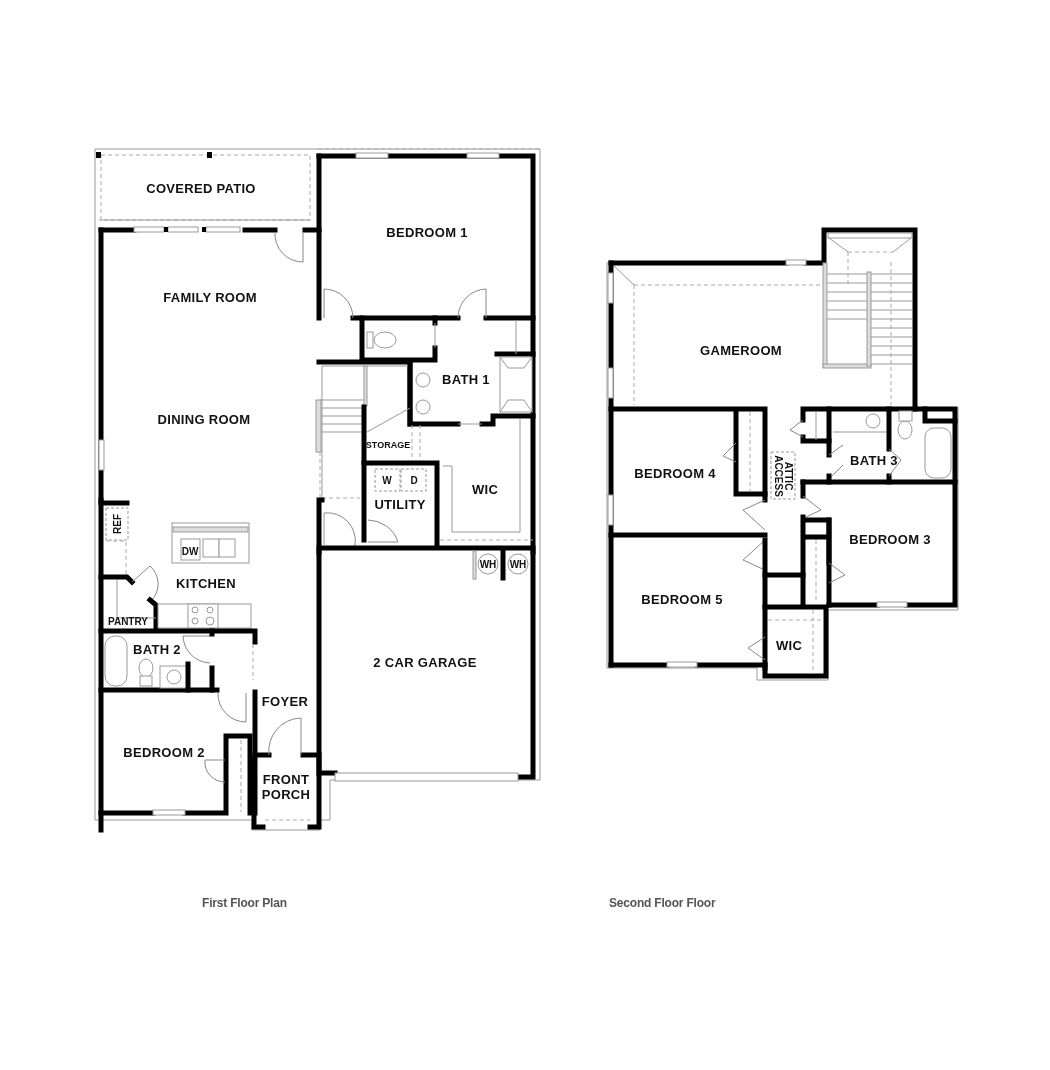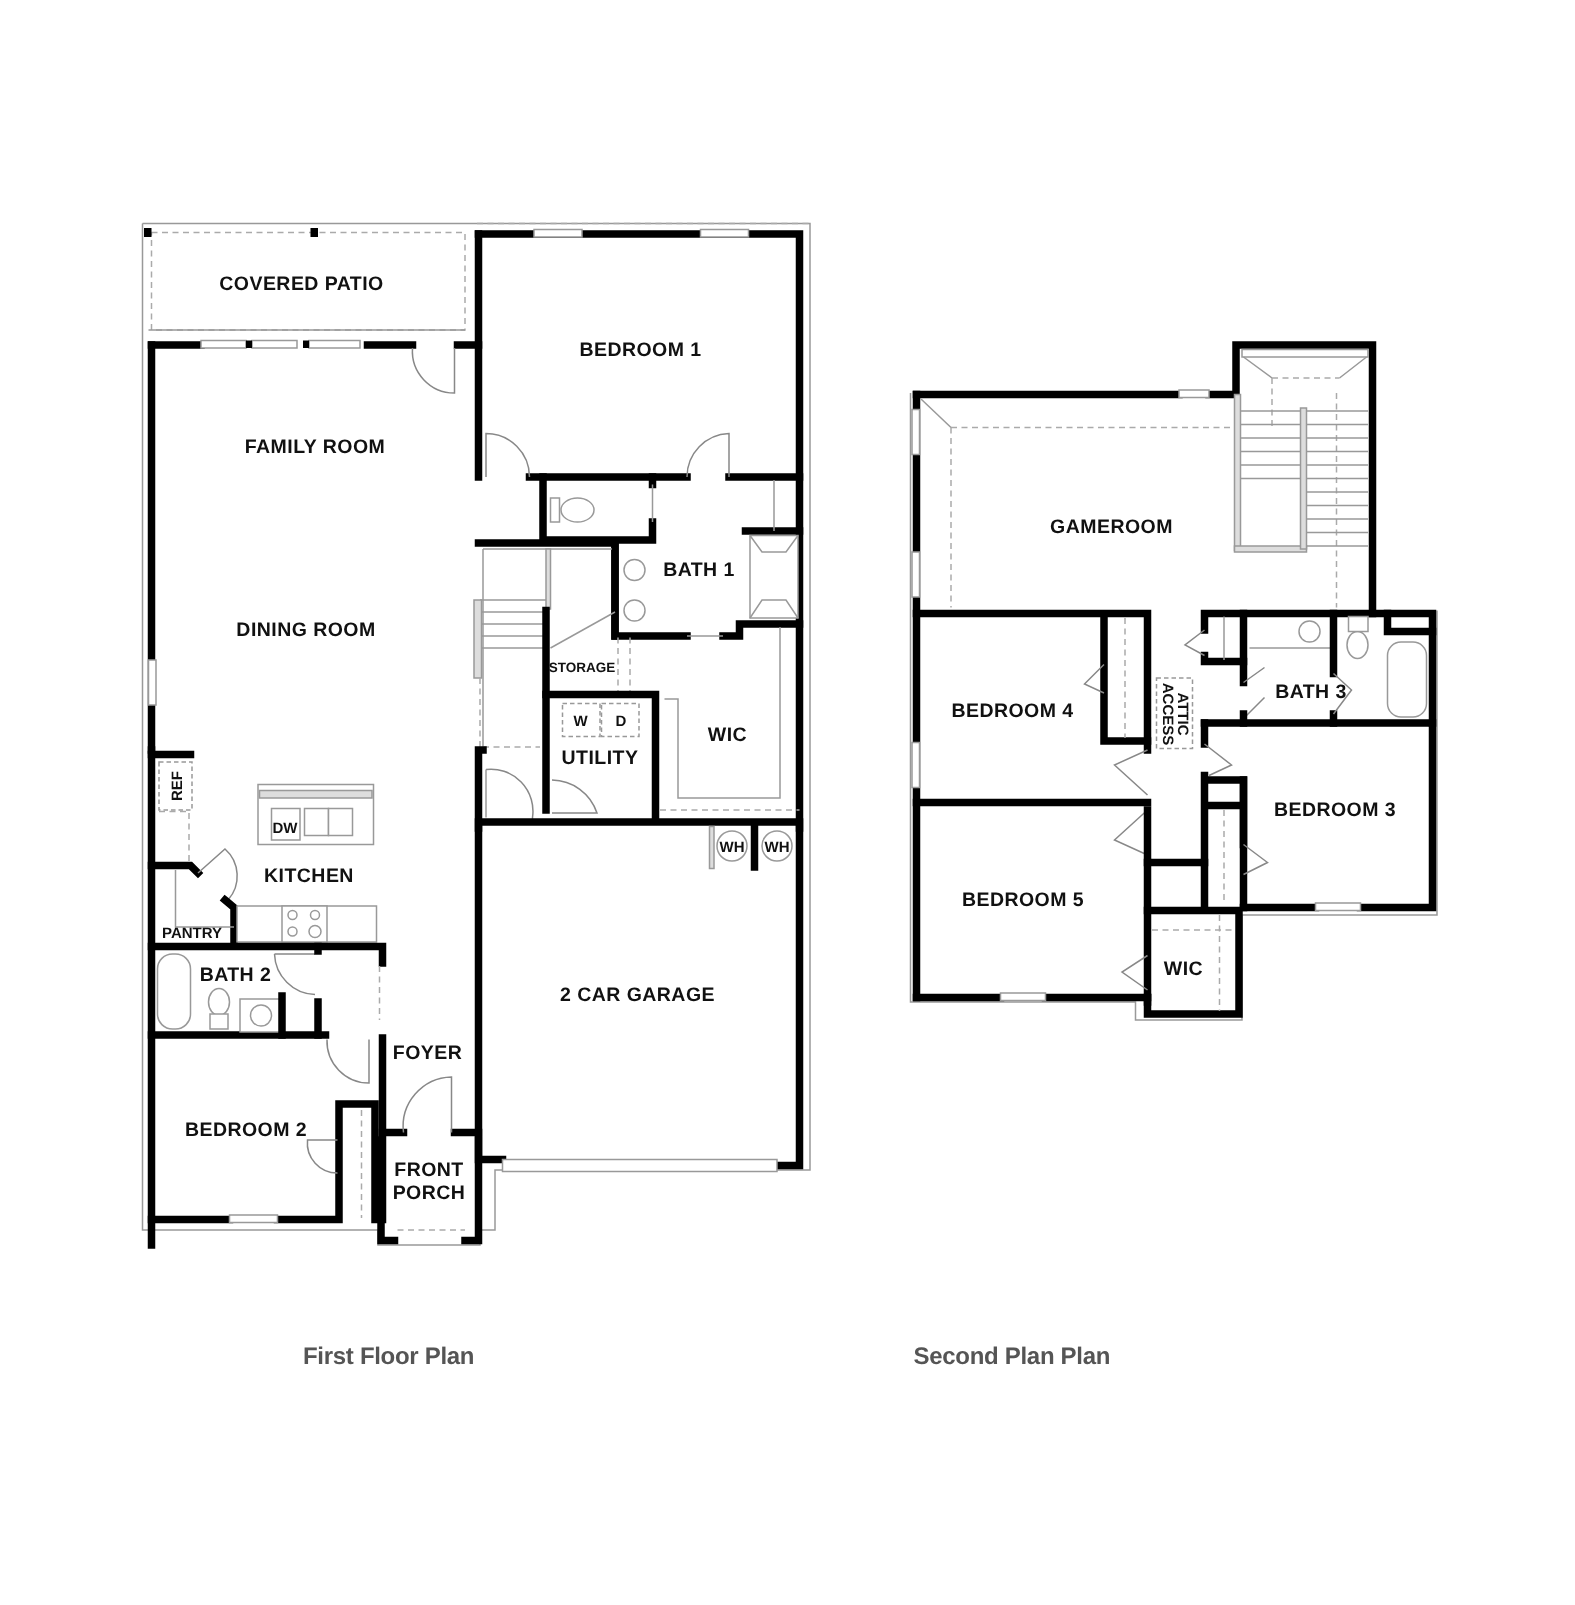--- a/index.html
+++ b/index.html
@@ -8,21 +8,21 @@
   .wall { fill:none; stroke:#000; stroke-width:5; stroke-linecap:square; stroke-linejoin:miter; }
   .thin { fill:none; stroke:#999; stroke-width:1; }
   .dash { fill:none; stroke:#aaa; stroke-width:1; stroke-dasharray:4 3; }
   .win { fill:#fff; stroke:#999; stroke-width:1; }
   .door { fill:none; stroke:#888; stroke-width:1; }
   .hatch { fill:#ddd; stroke:#999; stroke-width:1; }
   .fix { fill:#fff; stroke:#999; stroke-width:1; }
   .lbl { font-family:"Liberation Sans", sans-serif; font-weight:bold; font-size:13px; fill:#111; text-anchor:middle; letter-spacing:0.3px; }
   .lbl-sm { font-family:"Liberation Sans", sans-serif; font-weight:bold; font-size:9px; fill:#111; text-anchor:middle; }
   .lbl-xs { font-family:"Liberation Sans", sans-serif; font-weight:bold; font-size:10px; fill:#111; text-anchor:middle; }
-  .caption { position:absolute; top:896px; font-family:"Liberation Sans", sans-serif; font-size:16px; font-weight:bold; color:#555; letter-spacing:-0.2px; }
+  .caption { position:absolute; top:896px; font-family:"Liberation Sans", sans-serif; font-size:12px; font-weight:bold; color:#555; letter-spacing:-0.2px; }
 </style>
 </head>
 <body>
 
 <svg id="plan" viewBox="0 0 1050 1070" xmlns="http://www.w3.org/2000/svg">
 
   <g>
 
     <path class="thin" d="M95 149 L318 149 M95 149 L95 820 L252 820 L252 830 L320 830 L320 820 L330 820 L330 780 L540 780 L540 149 L318 149"></path>
     <path class="dash" d="M101 155 L310 155 L310 220 L101 220 Z"></path>
@@ -260,13 +260,13 @@
     <text class="lbl-xs" x="0" y="0" transform="translate(785,476) rotate(90)">ATTIC</text>
     <text class="lbl-xs" x="0" y="0" transform="translate(775,476) rotate(90)">ACCESS</text>
     <text class="lbl" x="874" y="465">BATH 3</text>
     <text class="lbl" x="890" y="544">BEDROOM 3</text>
     <text class="lbl" x="682" y="604">BEDROOM 5</text>
     <text class="lbl" x="789" y="650">WIC</text>
   </g>
 </svg>
 
 <div class="caption" style="left:202px;">First Floor Plan</div>
-<div class="caption" style="left:609px;">Second Plan Plan</div>
+<div class="caption" style="left:609px;">Second Floor Floor</div>
 
 </body></html>

